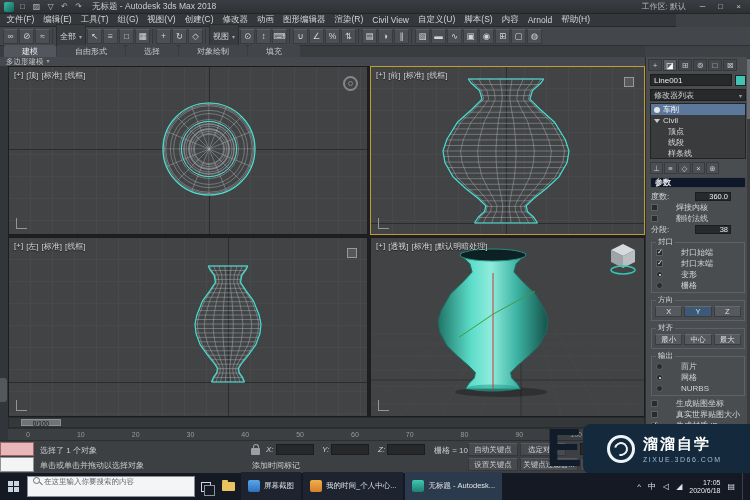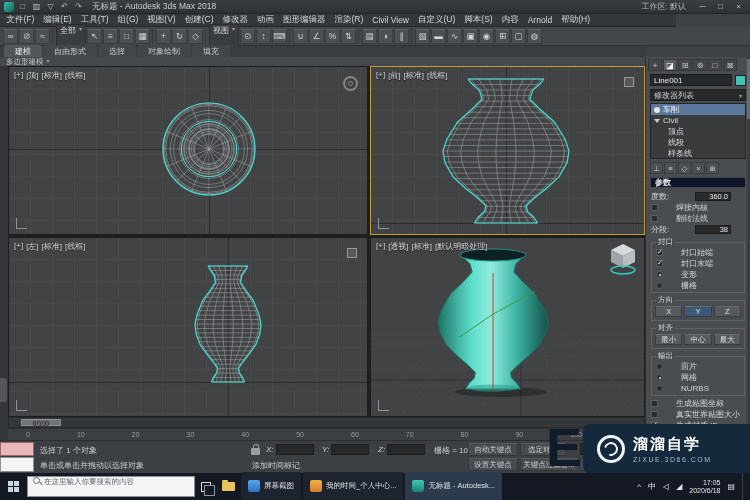--- a/index.html
+++ b/index.html
@@ -21,27 +21,27 @@
 .menubar{position:absolute;left:0;top:14px;width:676px;height:13px;background:#35383b;
   display:flex;align-items:center;padding:0 2px;border-bottom:1px solid #26282a}
 .menu{font-size:8.5px;color:#d2d5d7;padding:0 4.5px;white-space:nowrap}
 
 
 .toolbar{position:absolute;left:0;top:27px;width:750px;height:19px;background:#43464a;
   border-bottom:1px solid #2e3033;display:flex;align-items:center;padding:0 3px;gap:1px}
 .tbi{width:15px;height:15px;flex:none;background:#4c5054;border:1px solid #393c3f;border-top-color:#5d6165;
   color:#d3d6d8;font-size:8.5px;line-height:13px;text-align:center}
 .tbdd{height:24px;flex:none;background:#3a3d40;border:1px solid #2b2d2f;color:#cfd2d4;font-size:8px;
-  display:flex;align-items:flex-start;gap:3px;padding:0 3px}
+  display:flex;align-items:center;gap:3px;padding:0 3px}
 .tsep{width:2px;height:15px;border-left:1px solid #36383b;margin:0 1px;flex:none}
 
 
 .ribbontabs{position:absolute;left:0;top:46px;width:645px;height:11px;background:#3a3d40;
   display:flex;align-items:flex-end;padding-left:4px;gap:1px}
-.rtab{font-size:8px;color:#c7cacc;padding:1px 11px 0;background:#42454a;border-radius:2px 2px 0 0}
+.rtab{font-size:8px;color:#c7cacc;padding:1px 18px 0;background:#42454a;border-radius:2px 2px 0 0}
 .rtab.active{background:#53575d;color:#eceeef}
 .ribbonstrip{position:absolute;left:0;top:57px;width:645px;height:9px;background:#45484c;
   display:flex;align-items:flex-start;gap:3px;padding-left:6px;font-size:7.5px;color:#c4c7c9}
 .ddarrow{font-size:6px;color:#9fa2a4}
 
 
 .lstrip{position:absolute;left:0;top:66px;width:8px;height:374px;background:#323539}
 .lstab{position:absolute;left:0;top:378px;width:7px;height:24px;background:#54575b;border-radius:0 3px 3px 0}
 .vparea{position:absolute;left:8px;top:66px;width:637px;height:351px;background:#1e1f20}
 .vp{position:absolute;background:#414345;border:1px solid #1c1d1e;overflow:hidden}
@@ -128,21 +128,21 @@
   font-size:7.5px;color:#ced1d3;text-align:center;line-height:12px}
 .framefield{position:absolute;width:28px;height:12px;background:#26282a;border:1px solid #1b1d1e;
   color:#dfe2e4;text-align:center;line-height:11px}
 .transport{position:absolute;display:flex;gap:1px}
 .trbtn{width:14px;height:13px;background:#474b4f;border:1px solid #35383a;font-size:6px;color:#d2d5d7;
   text-align:center;line-height:12px}
 
 
 .wm-e{position:absolute;left:546px;top:420px;font-size:54px;line-height:54px;font-weight:bold;color:#101c2a;z-index:40}
 .watermark{position:absolute;left:583px;top:424px;width:167px;height:50px;background:#14293c;
-  border-radius:8px 0 0 8px;z-index:41;display:flex;align-items:center;gap:8px;padding:0 14px}
+  border-radius:8px 0 0 8px;z-index:41;display:flex;align-items:center;gap:8px;padding:0 24px}
 .wm-ring{width:28px;height:28px;border:3px solid #eef3f7;border-radius:50%;position:relative;flex:none}
 .wm-ring::after{content:"";position:absolute;inset:4px;border:2px solid #eef3f7;border-left-color:transparent;
   border-radius:50%;transform:rotate(-30deg)}
 .wm-brand{font-size:15px;font-weight:bold;color:#fff;letter-spacing:2px}
 .wm-site{font-size:7px;color:#a9bccc;letter-spacing:1.5px;margin-top:2px;text-transform:uppercase}
 
 
 .taskbar{position:absolute;left:0;top:473px;width:750px;height:27px;background:#141924;z-index:50;
   display:flex;align-items:center}
 .tb-start{width:27px;height:27px;display:flex;align-items:center;justify-content:center;flex:none}

